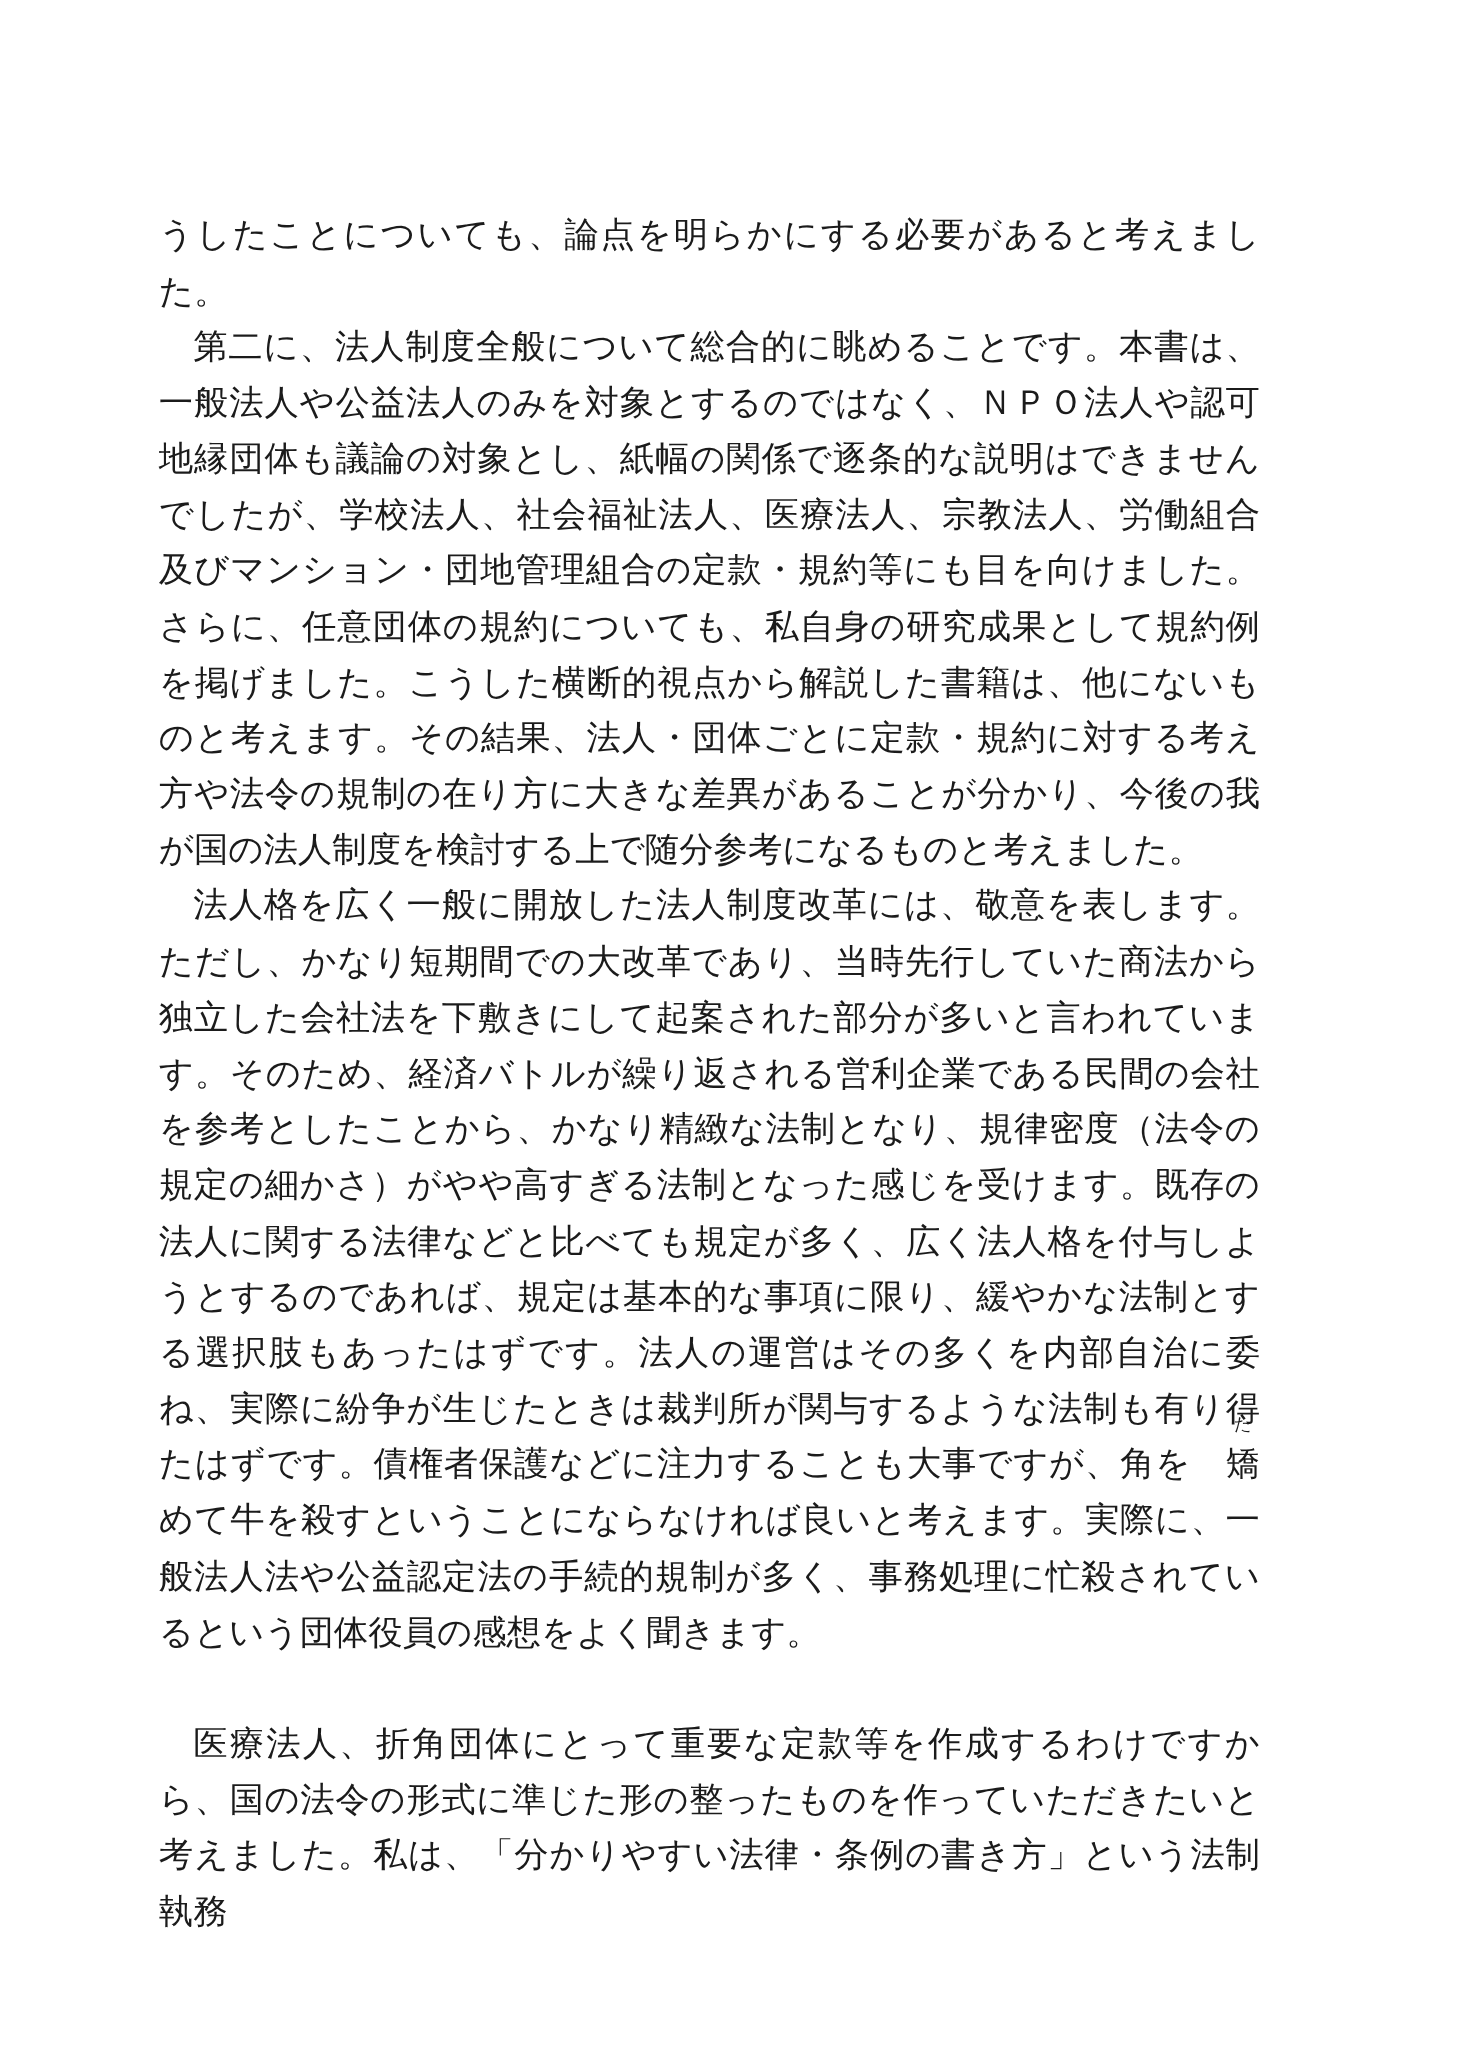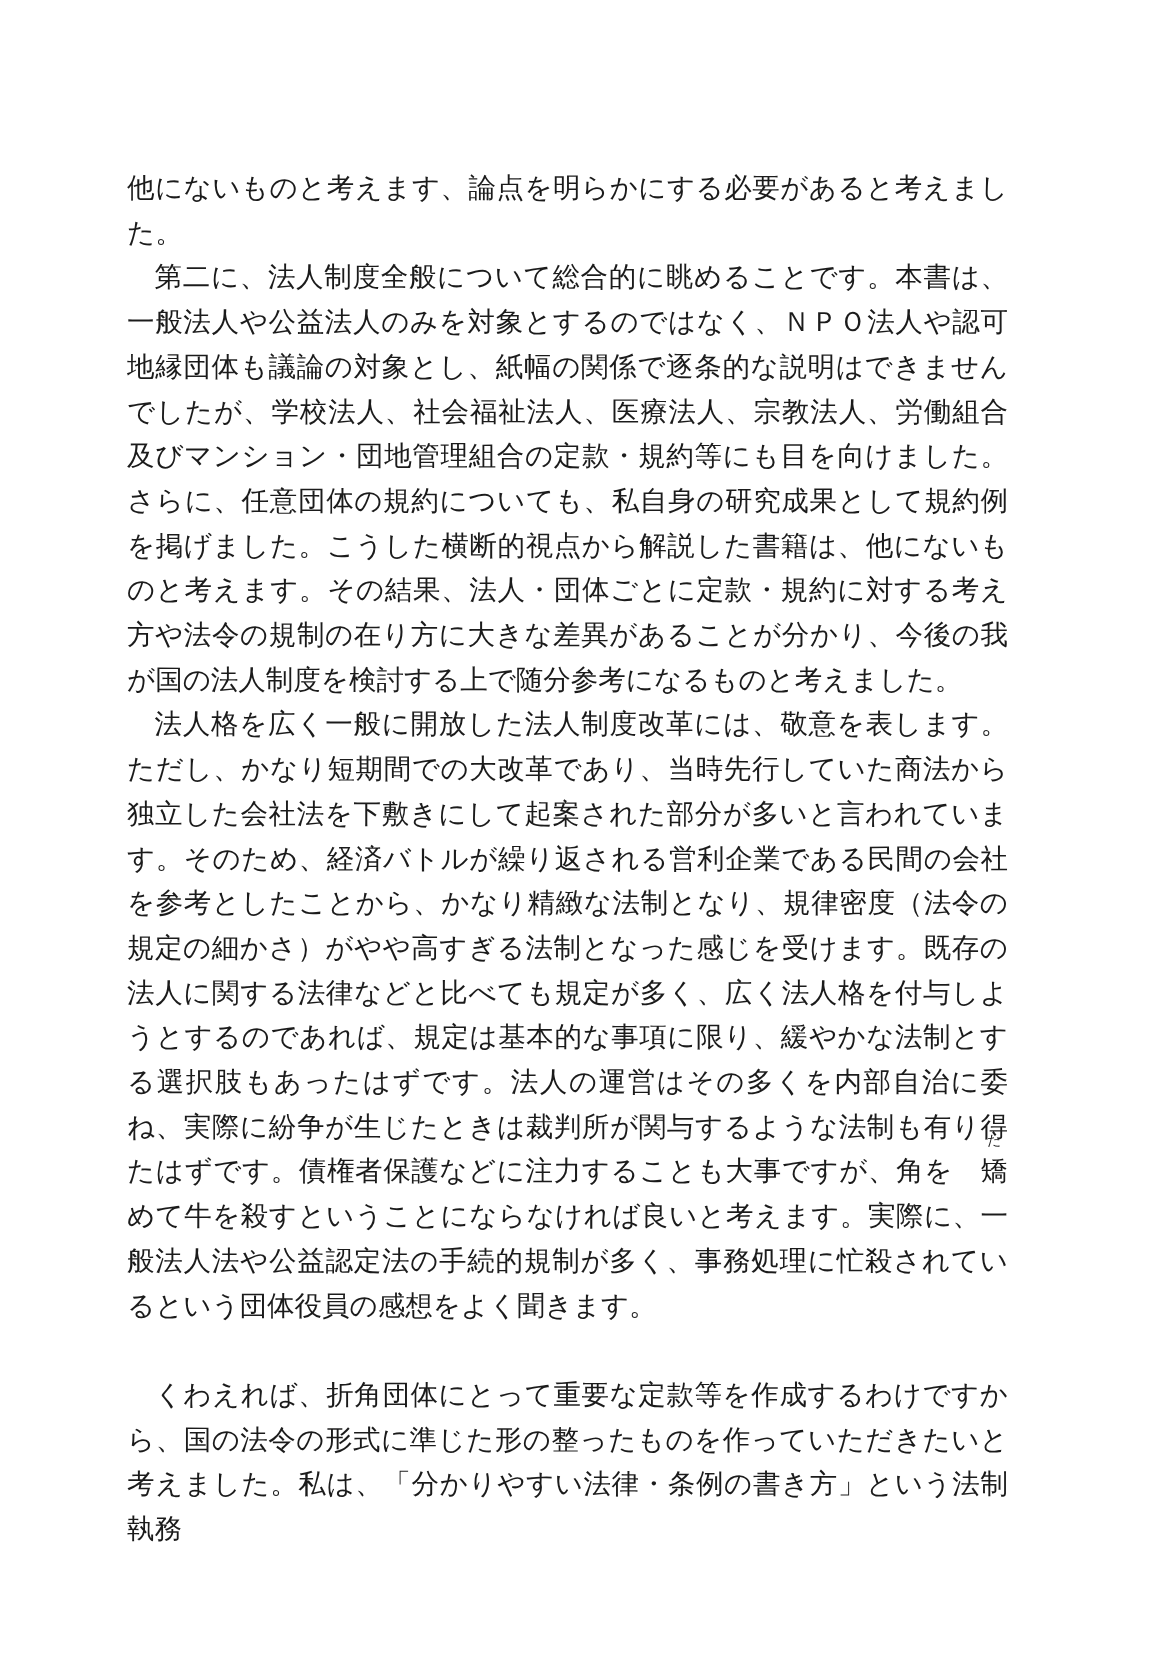--- a/index.html
+++ b/index.html
@@ -49,18 +49,18 @@
     font-size: 14px;
     line-height: 1;
     white-space: nowrap;
   }
 </style>
 </head>
 <body>
 
 <div class="page">
   <div class="text-block" id="text-block" style="color: rgb(27, 27, 27);">
-      <p class="para">他にないものと考えます、論点を明らかにする必要があると考えました。</p>
+      <p class="para">うしたことについても、論点を明らかにする必要があると考えました。</p>
       <p class="para indent">第二に、法人制度全般について総合的に眺めることです。本書は、一般法人や公益法人のみを対象とするのではなく、ＮＰＯ法人や認可地縁団体も議論の対象とし、紙幅の関係で逐条的な説明はできませんでしたが、学校法人、社会福祉法人、医療法人、宗教法人、労働組合及びマンション・団地管理組合の定款・規約等にも目を向けました。さらに、任意団体の規約についても、私自身の研究成果として規約例を掲げました。こうした横断的視点から解説した書籍は、他にないものと考えます。その結果、法人・団体ごとに定款・規約に対する考え方や法令の規制の在り方に大きな差異があることが分かり、今後の我が国の法人制度を検討する上で随分参考になるものと考えました。</p>
       <p class="para indent">法人格を広く一般に開放した法人制度改革には、敬意を表します。ただし、かなり短期間での大改革であり、当時先行していた商法から独立した会社法を下敷きにして起案された部分が多いと言われています。そのため、経済バトルが繰り返される営利企業である民間の会社を参考としたことから、かなり精緻な法制となり、規律密度（法令の規定の細かさ）がやや高すぎる法制となった感じを受けます。既存の法人に関する法律などと比べても規定が多く、広く法人格を付与しようとするのであれば、規定は基本的な事項に限り、緩やかな法制とする選択肢もあったはずです。法人の運営はその多くを内部自治に委ね、実際に紛争が生じたときは裁判所が関与するような法制も有り得たはずです。債権者保護などに注力することも大事ですが、角を<span class="ruby-wrap">矯<span class="rt">た</span></span>めて牛を殺すということにならなければ良いと考えます。実際に、一般法人法や公益認定法の手続的規制が多く、事務処理に忙殺されているという団体役員の感想をよく聞きます。</p>
-      <p class="para indent space-before">くわえれば、折角団体にとって重要な定款等を作成するわけですから、国の法令の形式に準じた形の整ったものを作っていただきたいと考えました。私は、「分かりやすい法律・条例の書き方」という法制執務</p>
+      <p class="para indent space-before">医療法人、折角団体にとって重要な定款等を作成するわけですから、国の法令の形式に準じた形の整ったものを作っていただきたいと考えました。私は、「分かりやすい法律・条例の書き方」という法制執務</p>
     </div>
 </div>
 
 </body></html>

